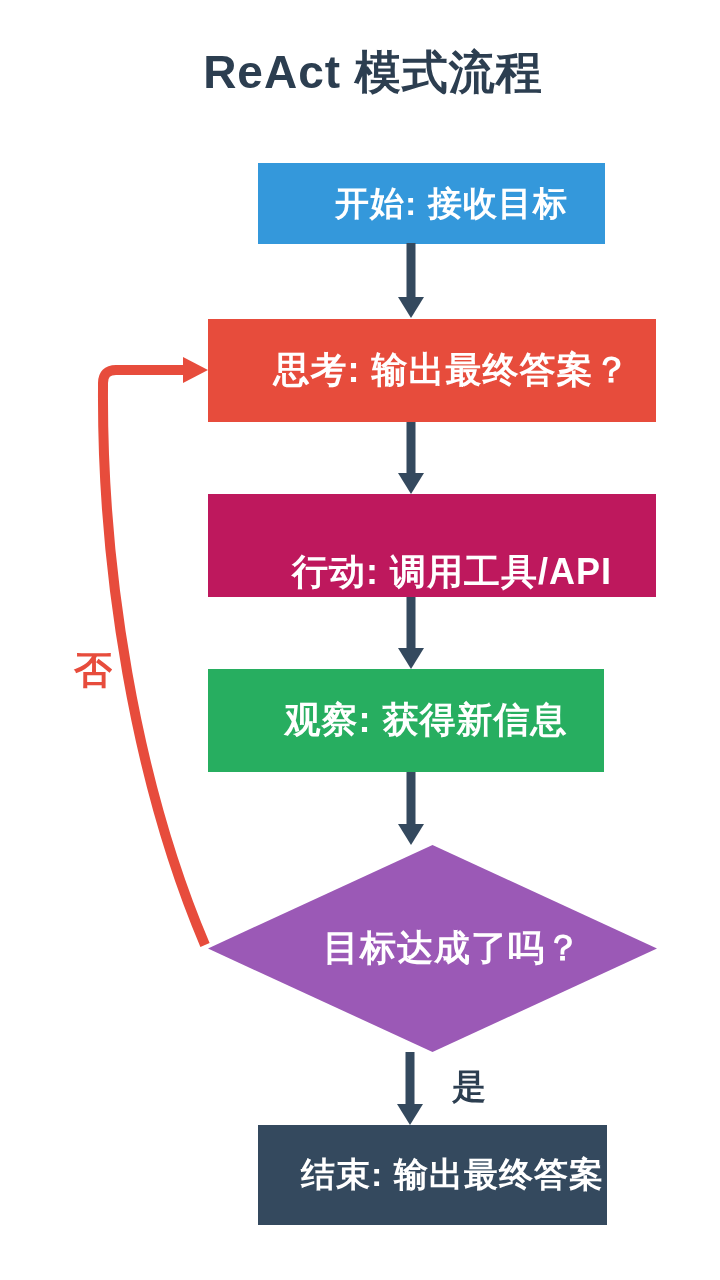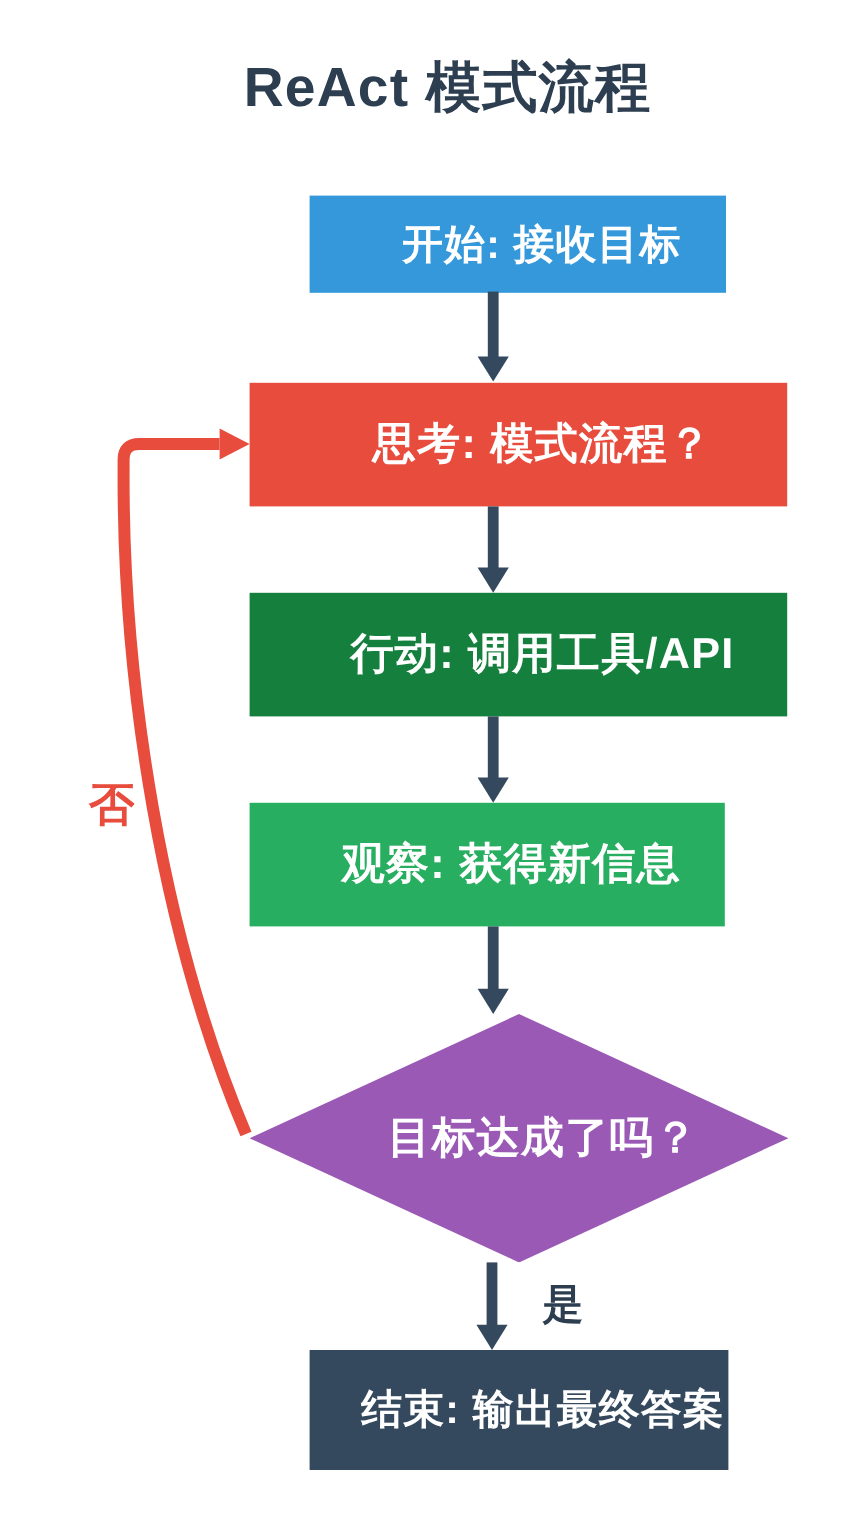--- a/index.html
+++ b/index.html
@@ -80,29 +80,29 @@
   <div class="node" id="node-start" style="background-color: rgb(52, 152, 219);">
     <span>开始: 接收目标</span>
   </div>
 
   <div class="arrow" id="arrow-1">
     <div class="shaft"></div>
     <div class="head"></div>
   </div>
 
   <div class="node" id="node-think" style="background-color: rgb(231, 76, 60);">
-    <span>思考: 模式流程？</span>
+    <span>思考: 输出最终答案？</span>
   </div>
 
   <div class="arrow" id="arrow-2">
     <div class="shaft"></div>
     <div class="head"></div>
   </div>
 
-  <div class="node" id="node-act" style="background-color: #15803d;">
+  <div class="node" id="node-act" style="background-color: #be185d; align-items: flex-end;">
     <span>行动: 调用工具/API</span>
   </div>
 
   <div class="arrow" id="arrow-3">
     <div class="shaft"></div>
     <div class="head"></div>
   </div>
 
   <div class="node" id="node-observe" style="background-color: rgb(39, 174, 96);">
     <span>观察: 获得新信息</span>

